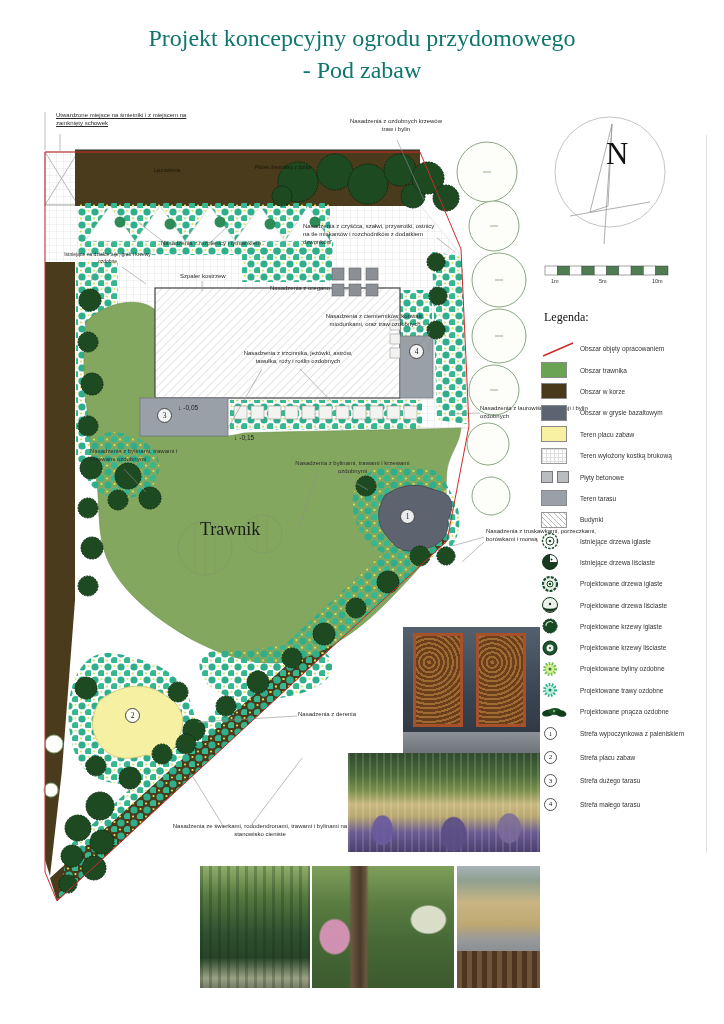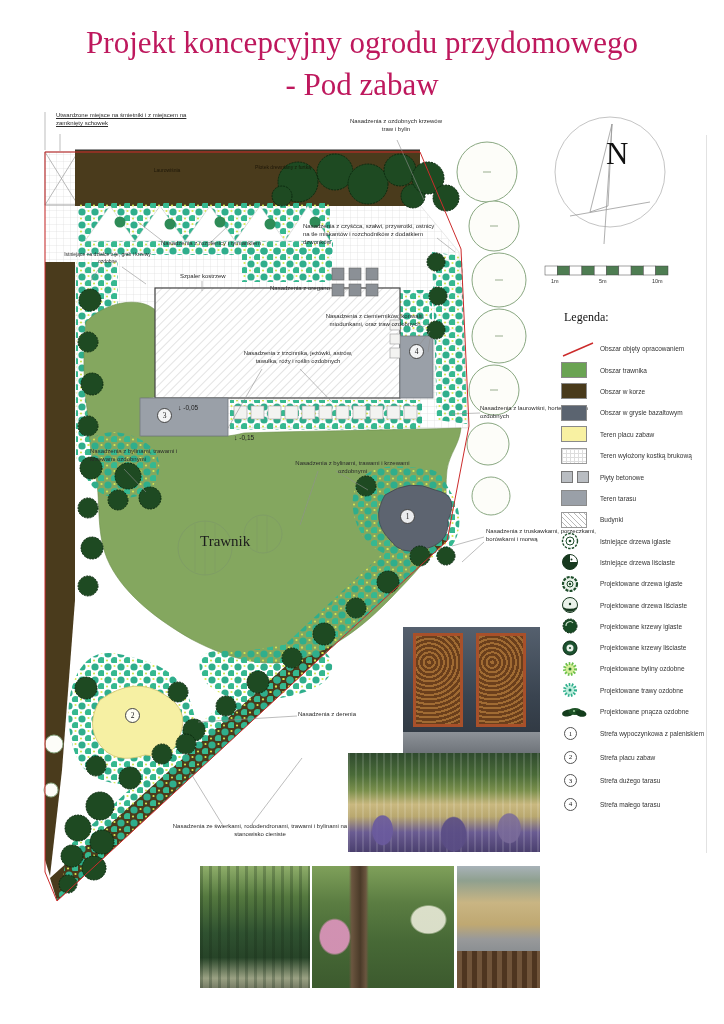--- a/index.html
+++ b/index.html
@@ -1,55 +1,55 @@
 <!DOCTYPE html>
 <html><head>
 <meta charset="utf-8">
 <style>
   html,body{margin:0;padding:0;background:#eee;}
   .page{position:relative;width:724px;height:1024px;background:#fff;overflow:hidden;
         font-family:"Liberation Sans",sans-serif;color:#222;}
   .title{position:absolute;left:0;top:22px;width:100%;text-align:center;
-         font-family:"Liberation Serif",serif;font-size:31px;line-height:1.35;color:#be185d;}
+         font-family:"Liberation Serif",serif;font-size:24px;line-height:1.35;color:#0f766e;}
   .plan-svg{position:absolute;left:0;top:0;}
   
   .ann{position:absolute;font-size:6px;line-height:1.3;color:#2a2a2a;}
   .a0{left:56px;top:112px;width:150px;text-decoration:underline;}
   .a1{left:344px;top:118px;width:104px;text-align:center;}
   .a2{left:126px;top:240px;width:170px;text-align:center;}
   .a3{left:60px;top:251px;width:95px;text-align:center;font-size:5px;}
   .a4{left:303px;top:223px;width:132px;}
   .a5{left:180px;top:273px;width:80px;}
   .a6{left:270px;top:285px;width:78px;}
   .a7{left:316px;top:313px;width:118px;text-align:center;}
   .a8{left:232px;top:350px;width:132px;text-align:center;}
   .a9{left:480px;top:405px;width:112px;}
   .a10{left:90px;top:448px;width:100px;}
   .a11{left:295px;top:460px;width:115px;text-align:center;}
   .a12{left:486px;top:528px;width:112px;}
   .a13{left:298px;top:711px;width:90px;}
   .a14{left:160px;top:823px;width:200px;text-align:center;}
   .a15{left:132px;top:167px;width:70px;text-align:center;font-size:5px;color:rgba(20,15,4,.8);}
   .a16{left:238px;top:164px;width:90px;text-align:center;font-size:5px;color:rgba(20,15,4,.8);}
-  .lawn-label{position:absolute;left:200px;top:533px;font-family:"Liberation Serif",serif;
-              font-size:15px;color:#1c1c1c;}
+  .lawn-label{position:absolute;left:200px;top:519px;font-family:"Liberation Serif",serif;
+              font-size:18px;color:#1c1c1c;}
   .zm{position:absolute;width:15px;height:15px;border:1px solid #444;border-radius:50%;
       background:rgba(255,255,255,.88);font-size:7.5px;display:flex;align-items:center;
       justify-content:center;font-family:"Liberation Serif",serif;box-sizing:border-box;}
   .zm1{left:400px;top:509px;} .zm2{left:125px;top:708px;} .zm3{left:157px;top:408px;} .zm4{left:409px;top:344px;}
   .elev{position:absolute;font-size:6.5px;color:#222;}
   .e0{left:178px;top:404px;} .e1{left:234px;top:434px;}
   .elev .arr{font-size:7px;}
   .north-n{position:absolute;left:606px;top:136px;font-family:"Liberation Serif",serif;
             font-size:31px;color:#111;}
   .sl{position:absolute;font-size:5.5px;color:#333;}
   .sl1{left:551px;top:278px;} .sl2{left:599px;top:278px;} .sl3{left:652px;top:278px;}
   .sheet-edge{position:absolute;left:706px;top:135px;width:1px;height:718px;background:#e2e2e2;}
   
-  .legend{position:absolute;left:556px;top:310px;width:168px;}
+  .legend{position:absolute;left:536px;top:310px;width:168px;}
   .legend-title{font-family:"Liberation Serif",serif;font-size:12px;color:#111;margin:0 0 13px 8px;}
   .lrow{display:flex;align-items:center;height:21.4px;}
   .lrow.icon{height:21.3px;} .lrow.zone{height:23.5px;}
   .sw{width:44px;display:flex;align-items:center;padding-left:5px;box-sizing:border-box;}
   .ltext{font-size:6.5px;color:#333;flex:1;}
   .box{width:26px;height:16px;border:0.5px solid #8a8a8a;box-sizing:border-box;}
   .sw-lawn{background:#6aa353;} .sw-bark{background:#493a1b;} .sw-basalt{background:#5b6470;}
   .sw-playground{background:#f8f1a2;}
   .sw-pavers{background-color:#fff;border:0.5px solid #999;
      background-image:linear-gradient(#ddd 0.6px,transparent 0.6px),

